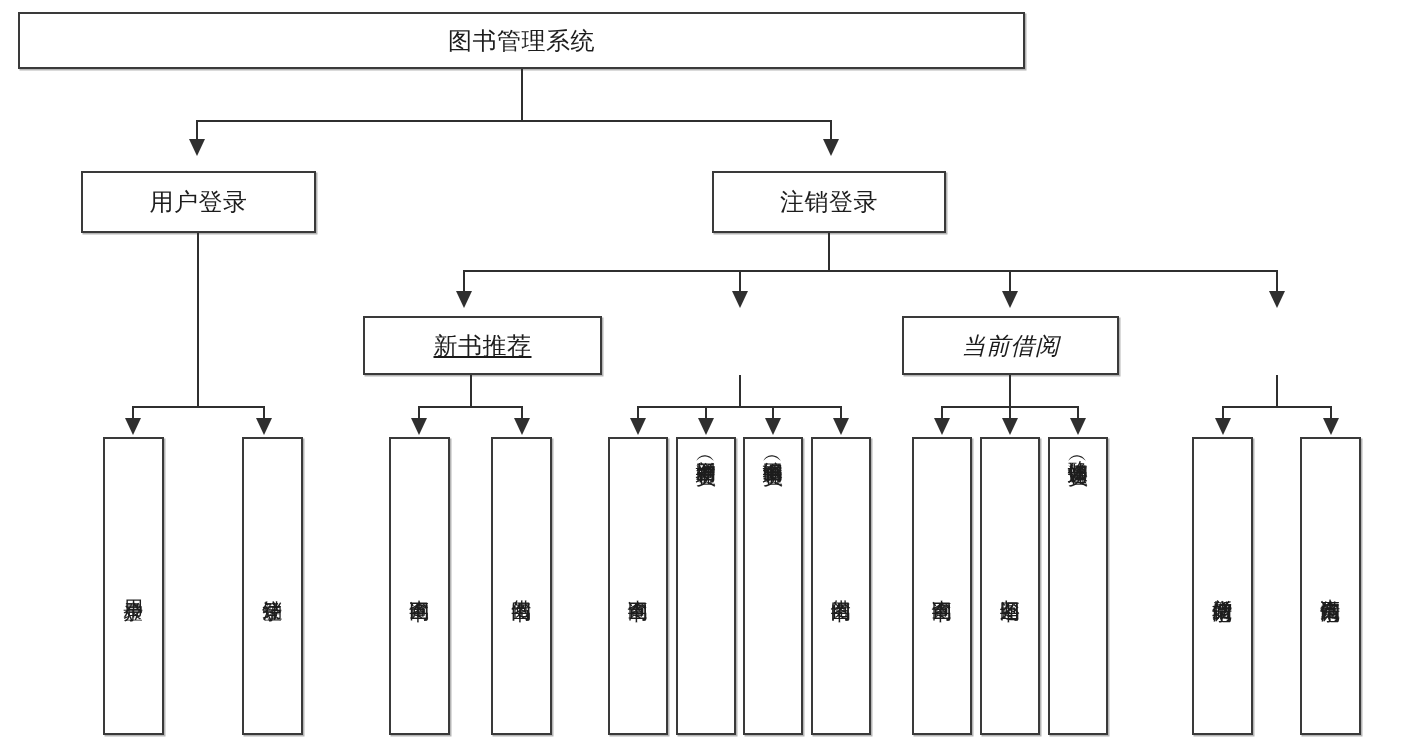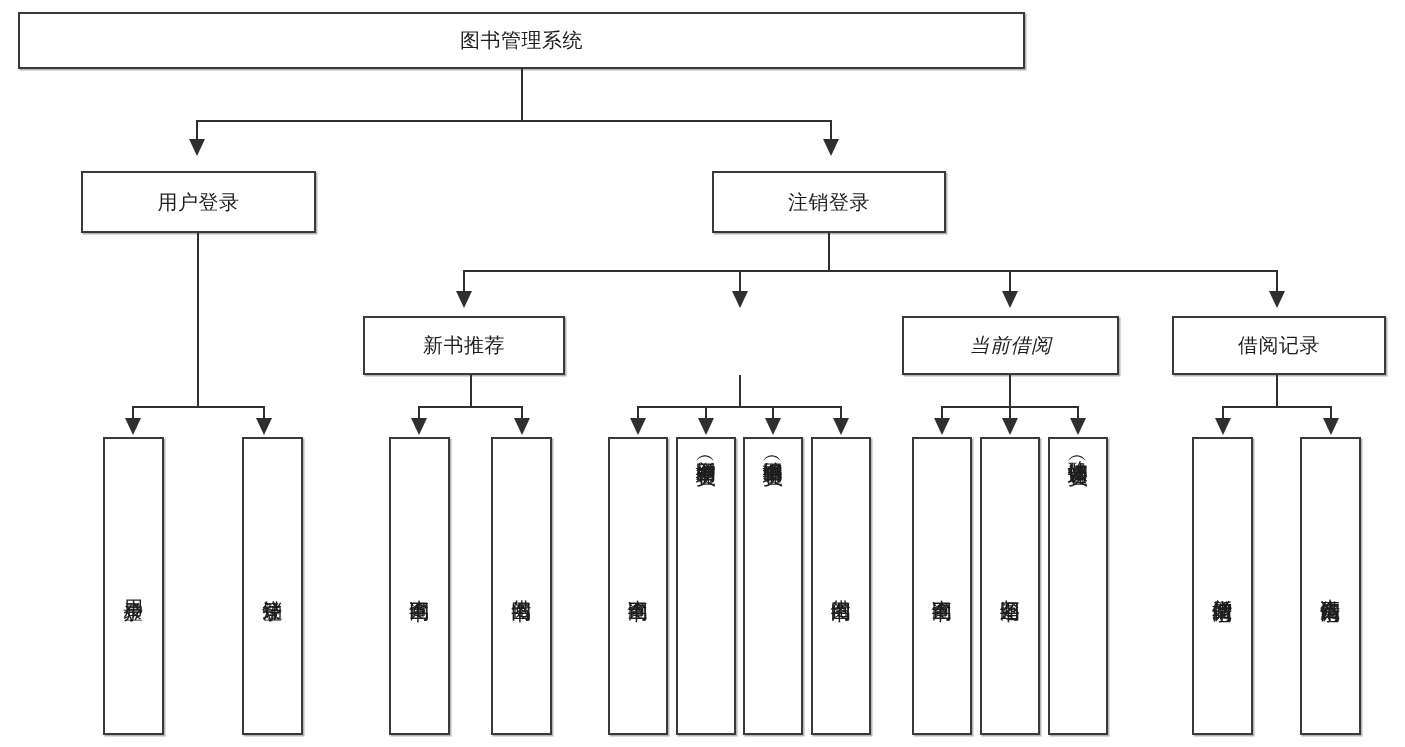--- a/index.html
+++ b/index.html
@@ -23,21 +23,21 @@
     box-sizing: border-box;
     background: #ffffff;
     border: 2px solid #3a3a3a;
     box-shadow: 1.5px 1.5px 0 0 rgba(120,120,120,0.55);
     display: flex;
     align-items: center;
     justify-content: center;
     color: #1a1a1a;
   }
   .node .label {
-    font-size: 20px;
+    font-size: 24px;
     line-height: 1.15;
     letter-spacing: 0.5px;
     white-space: nowrap;
     color: #1d1d1d;
   }
   .node.leaf {
     align-items: flex-start;
     justify-content: center;
     padding-top: 6px;
   }
@@ -123,28 +123,25 @@
 
   <div class="vline" style="left:739px; top:270px; width:2px; height:22px;"></div>
   <div class="arrow" style="left:732px; top:291px;"></div>
 
   <div class="vline" style="left:1009px; top:270px; width:2px; height:22px;"></div>
   <div class="arrow" style="left:1002px; top:291px;"></div>
 
   <div class="vline" style="left:1276px; top:270px; width:2px; height:22px;"></div>
   <div class="arrow" style="left:1269px; top:291px;"></div>
 
-  <div class="node" style="left:363px; top:316px; width:202px; height:59px;">
+  <div class="node" style="left:363px; top:316px; width:239px; height:59px;text-decoration:underline;">
     <span class="label">新书推荐</span>
   </div>
   <div class="node" style="left:902px; top:316px; width:217px; height:59px;font-style:italic;">
     <span class="label">当前借阅</span>
-  </div>
-  <div class="node" style="left:1172px; top:316px; width:214px; height:59px;">
-    <span class="label">借阅记录</span>
   </div>
 
   <div class="vline" style="left:470px; top:375px; width:2px; height:33px;"></div>
   <div class="hline" style="left:418px; top:406px; width:105px; height:2px;"></div>
   <div class="vline" style="left:418px; top:406px; width:2px; height:13px;"></div>
   <div class="arrow" style="left:411px; top:418px;"></div>
   <div class="vline" style="left:521px; top:406px; width:2px; height:13px;"></div>
   <div class="arrow" style="left:514px; top:418px;"></div>
 
   <div class="vline" style="left:739px; top:375px; width:2px; height:33px;"></div>

